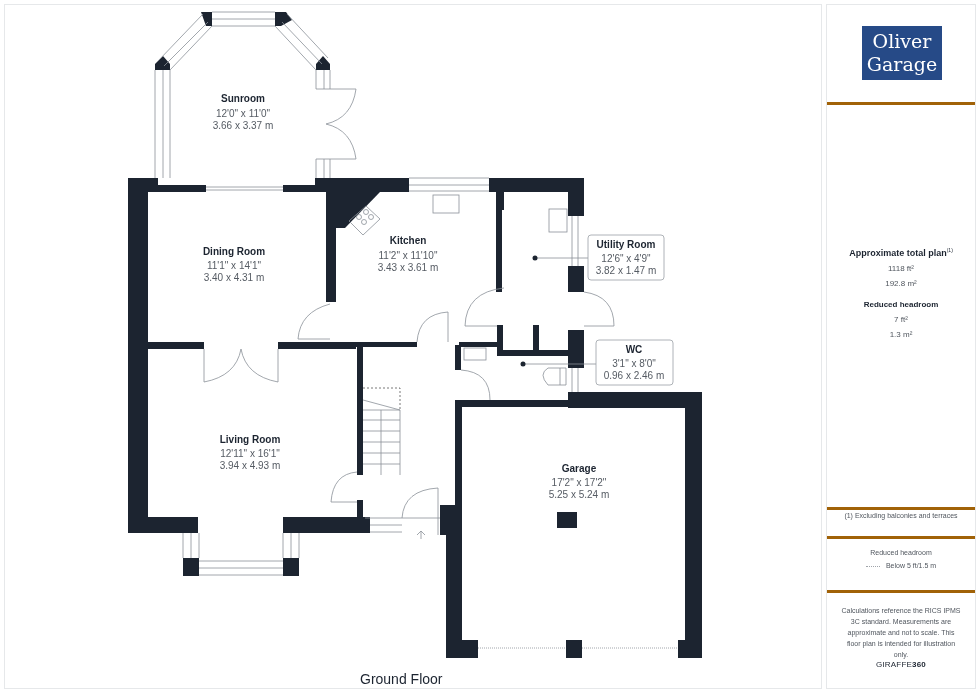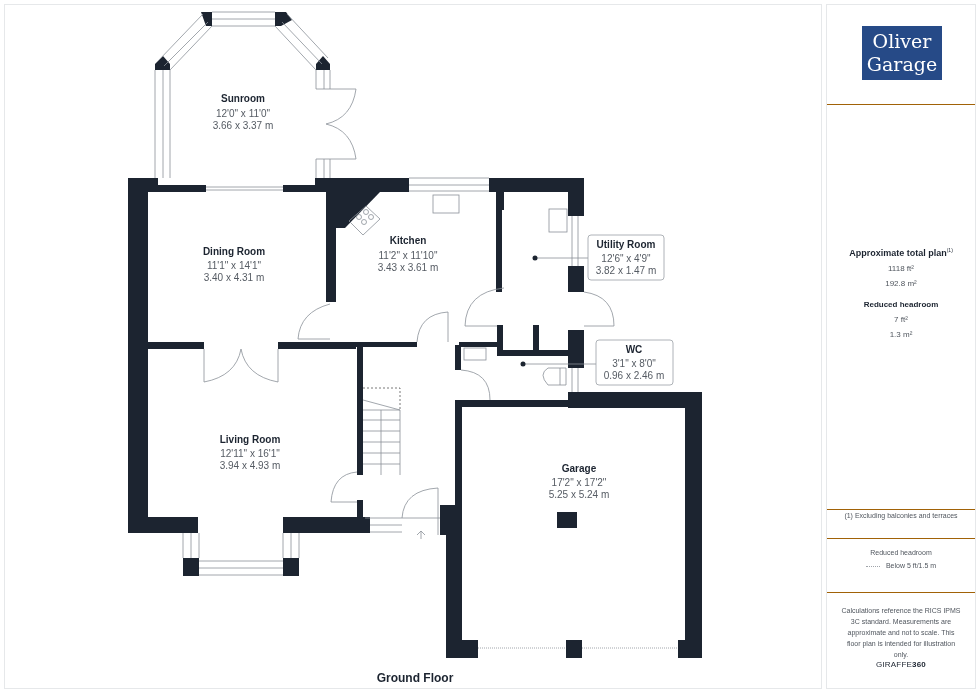--- a/index.html
+++ b/index.html
@@ -1,33 +1,33 @@
 <!DOCTYPE html>
 <html><head>
 <meta charset="utf-8">
 <style>
   html, body { margin:0; padding:0; background:#ffffff; }
   body { width:980px; height:693px; position:relative; overflow:hidden; font-family:"Liberation Sans", sans-serif; }
   .plan-frame { position:absolute; left:4px; top:4px; width:818px; height:685px; border:1px solid #e6e8ea; box-sizing:border-box; }
   .side { position:absolute; left:826px; top:4px; width:150px; height:685px; border:1px solid #e6e8ea; box-sizing:border-box; background:#fff; }
-  .side .sec { position:absolute; left:0; width:100%; border-bottom:1px solid #a16207; box-sizing:border-box; text-align:center; }
+  .side .sec { position:absolute; left:0; width:100%; border-bottom:3px solid #a16207; box-sizing:border-box; text-align:center; }
   .logo { position:absolute; left:35px; top:21px; width:80px; height:54px; background:#264a87; color:#fff; font-family:"DejaVu Serif", serif; font-size:19px; line-height:23px; text-align:center; padding-top:4px; box-sizing:border-box; }
   .area-title { font-weight:bold; font-size:9px; color:#1c2430; margin-top:12px; }
   .area-title sup { font-size:5px; font-weight:normal; }
   .val { font-size:8px; color:#50565e; margin-top:6px; }
   .sub-title { font-weight:bold; font-size:8px; color:#1c2430; margin-top:12px; }
   .note { font-size:7px; color:#50565e; line-height:11px; padding:0 14px; }
   .legend-row { font-size:7px; color:#50565e; margin-top:6px; }
   .legend-dots { display:inline-block; width:14px; border-top:1px dotted #a0a4aa; vertical-align:middle; margin-right:6px; }
   .brand { font-size:8px; color:#1c2430; letter-spacing:0.2px; }
   .brand b { font-weight:bold; }
   svg text { font-family:"Liberation Sans", sans-serif; }
   .rm-name { font-weight:bold; font-size:10px; fill:#1c2430; }
   .rm-dim { font-size:10px; fill:#555b63; }
-  .floor-label { position:absolute; left:360px; top:671px; width:110px; text-align:center; font-size:12px; font-weight:bold; color:#1c2430; }
+  .floor-label { position:absolute; left:360px; top:671px; width:110px; font-size:14px; font-weight:normal; color:#1c2430; }
 </style>
 </head>
 <body>
 
 <div class="plan-frame"></div>
 
 <svg width="826" height="693" viewBox="0 0 826 693" style="position:absolute;left:0;top:0;">
   <g fill="#1c2430" stroke="none">
 
     <rect x="128" y="178" width="20" height="354"></rect>

